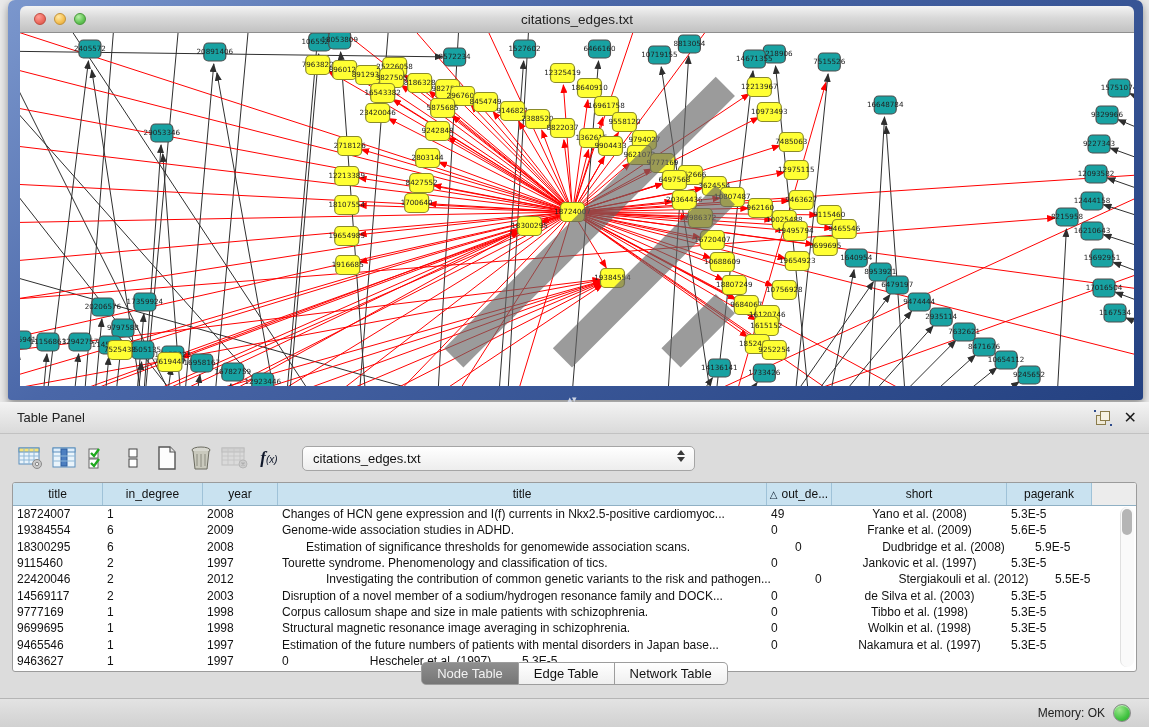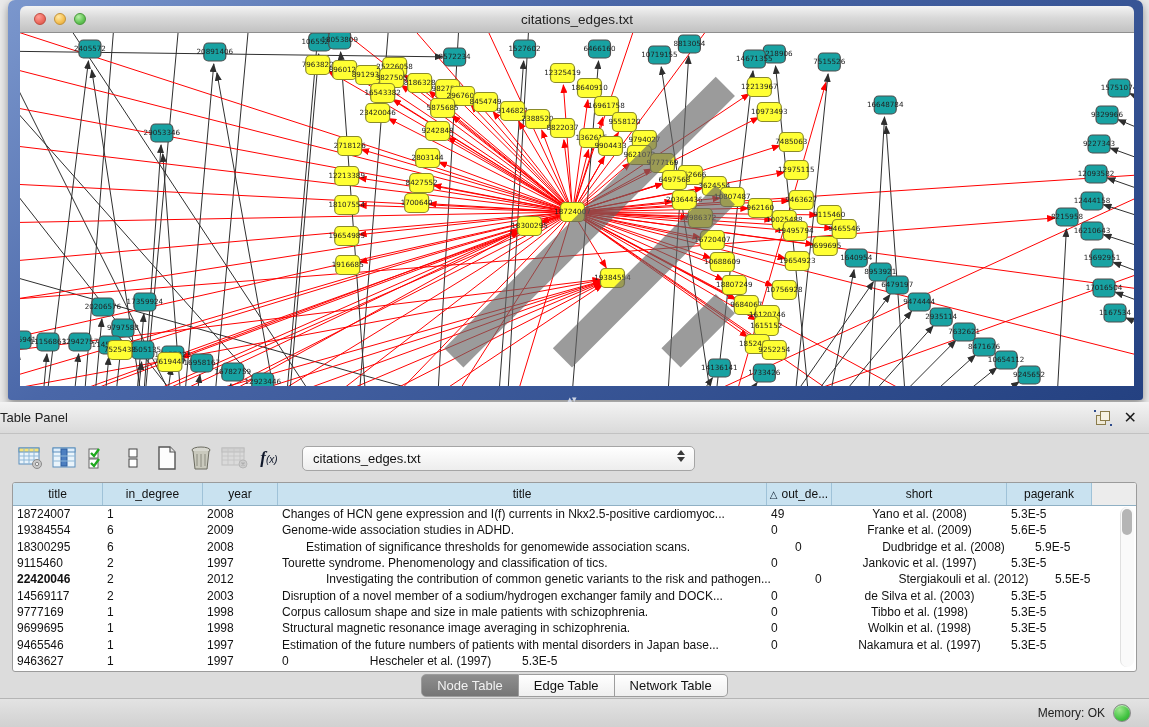--- a/index.html
+++ b/index.html
@@ -37,21 +37,21 @@
   .resize-grip{position:absolute;right:1px;bottom:1px;width:13px;height:13px;opacity:.65;}
   
   .split-grip{position:absolute;left:565px;top:395px;width:14px;height:8px;color:#cfd6e6;font-size:9px;line-height:8px;text-align:center;}
   
   .table-panel{position:absolute;left:0;top:402px;width:1149px;height:325px;background:#dcdcdc;}
   .panel-header{
     height:31px;background:linear-gradient(#f3f3f3,#dadada);
     border-bottom:1px solid #c2c2c2;position:relative;
     display:flex;align-items:center;
   }
-  .panel-title{font-size:13px;color:#222;}
+  .panel-title{font-size:13px;color:#222;padding-left:17px;}
   .panel-header-icons{position:absolute;right:12px;top:0;height:100%;display:flex;align-items:center;gap:14px;}
   .float-ico{width:14px;height:14px;position:relative;}
   .float-ico .sq1{position:absolute;left:0;bottom:0;width:8px;height:8px;border:1px solid #8a7b4a;background:#efe9d6;}
   .float-ico .sq2{position:absolute;right:0;top:0;width:8px;height:8px;border:1px solid #8a7b4a;background:#f7f3e4;}
   .float-ico .dot{position:absolute;width:2px;height:2px;background:#2c4a8c;}
   .close-x{font-size:16px;font-weight:700;color:#1a1a1a;line-height:14px;cursor:default;}
   
   .toolbar{height:48px;display:flex;align-items:center;padding-left:14px;gap:0;}
   .tb-ico{width:34px;height:32px;display:flex;align-items:center;justify-content:center;}
   .fx{font-size:15px;color:#0f172a;}
@@ -84,21 +84,21 @@
   .data-rows{position:relative;}
   .data-row{display:flex;height:16.3px;align-items:center;}
   .cell{box-sizing:border-box;font-size:12px;color:#111;padding:0 4px;white-space:nowrap;overflow:hidden;height:100%;display:flex;align-items:center;}
   .cell.center{justify-content:center;}
   .vscroll{
     position:absolute;right:2px;top:24px;width:13px;height:160px;background:#fafafa;
     border-left:1px solid #e0e0e0;border-radius:7px;
   }
   .vthumb{position:absolute;left:1px;top:2px;width:10px;height:26px;border-radius:6px;background:#b5b5b5;}
   
-  .tabs{position:absolute;left:0;top:272px;width:100%;display:flex;justify-content:center;}
+  .tabs{position:absolute;left:0;top:260px;width:100%;display:flex;justify-content:center;}
   .tab-btn{
     height:21px;padding:0 15px;font-size:13px;display:flex;align-items:center;
     background:linear-gradient(#ffffff,#efefef);color:#111;
     border:1px solid #9d9d9d;border-left:none;
   }
   .tab-btn:first-child{border-left:1px solid #9d9d9d;border-radius:5px 0 0 5px;}
   .tab-btn:last-child{border-radius:0 5px 5px 0;}
   .tab-btn.sel{background:linear-gradient(#8e8e8e,#767676);color:#f2f2f2;}
   
   .statusbar{
@@ -885,33 +885,33 @@
         <div class="data-row">
           <div class="cell" style="width: 90px;">9115460</div>
           <div class="cell" style="width: 100px;">2</div>
           <div class="cell" style="width: 75px;">1997</div>
           <div class="cell" style="width: 489px;">Tourette syndrome. Phenomenology and classification of tics.</div>
           <div class="cell" style="width: 65px;">0</div>
           <div class="cell center" style="width: 175px;">Jankovic et al. (1997)</div>
           <div class="cell" style="width: 85px;">5.3E-5</div>
         </div>
         <div class="data-row">
-          <div class="cell" style="width: 90px; font-weight: bold;">22420046</div>
+          <div class="cell" style="width: 90px;">22420046</div>
           <div class="cell" style="width: 100px;">2</div>
           <div class="cell" style="width: 75px;">2012</div>
           <div class="cell" style="width: 489px; margin-left: 44px;">Investigating the contribution of common genetic variants to the risk and pathogen...</div>
           <div class="cell" style="width: 65px;">0</div>
           <div class="cell center" style="width: 175px;">Stergiakouli et al. (2012)</div>
           <div class="cell" style="width: 85px;">5.5E-5</div>
         </div>
         <div class="data-row">
           <div class="cell" style="width: 90px;">14569117</div>
           <div class="cell" style="width: 100px;">2</div>
           <div class="cell" style="width: 75px;">2003</div>
-          <div class="cell" style="width: 489px;">Disruption of a novel member of a sodium/hydrogen exchanger family and DOCK...</div>
+          <div class="cell" style="width: 489px;">Disruption of a novel member of a sodium/hydrogen resonance family and DOCK...</div>
           <div class="cell" style="width: 65px;">0</div>
           <div class="cell center" style="width: 175px;">de Silva et al. (2003)</div>
           <div class="cell" style="width: 85px;">5.3E-5</div>
         </div>
         <div class="data-row">
           <div class="cell" style="width: 90px;">9777169</div>
           <div class="cell" style="width: 100px;">1</div>
           <div class="cell" style="width: 75px;">1998</div>
           <div class="cell" style="width: 489px;">Corpus callosum shape and size in male patients with schizophrenia.</div>
           <div class="cell" style="width: 65px;">0</div>

